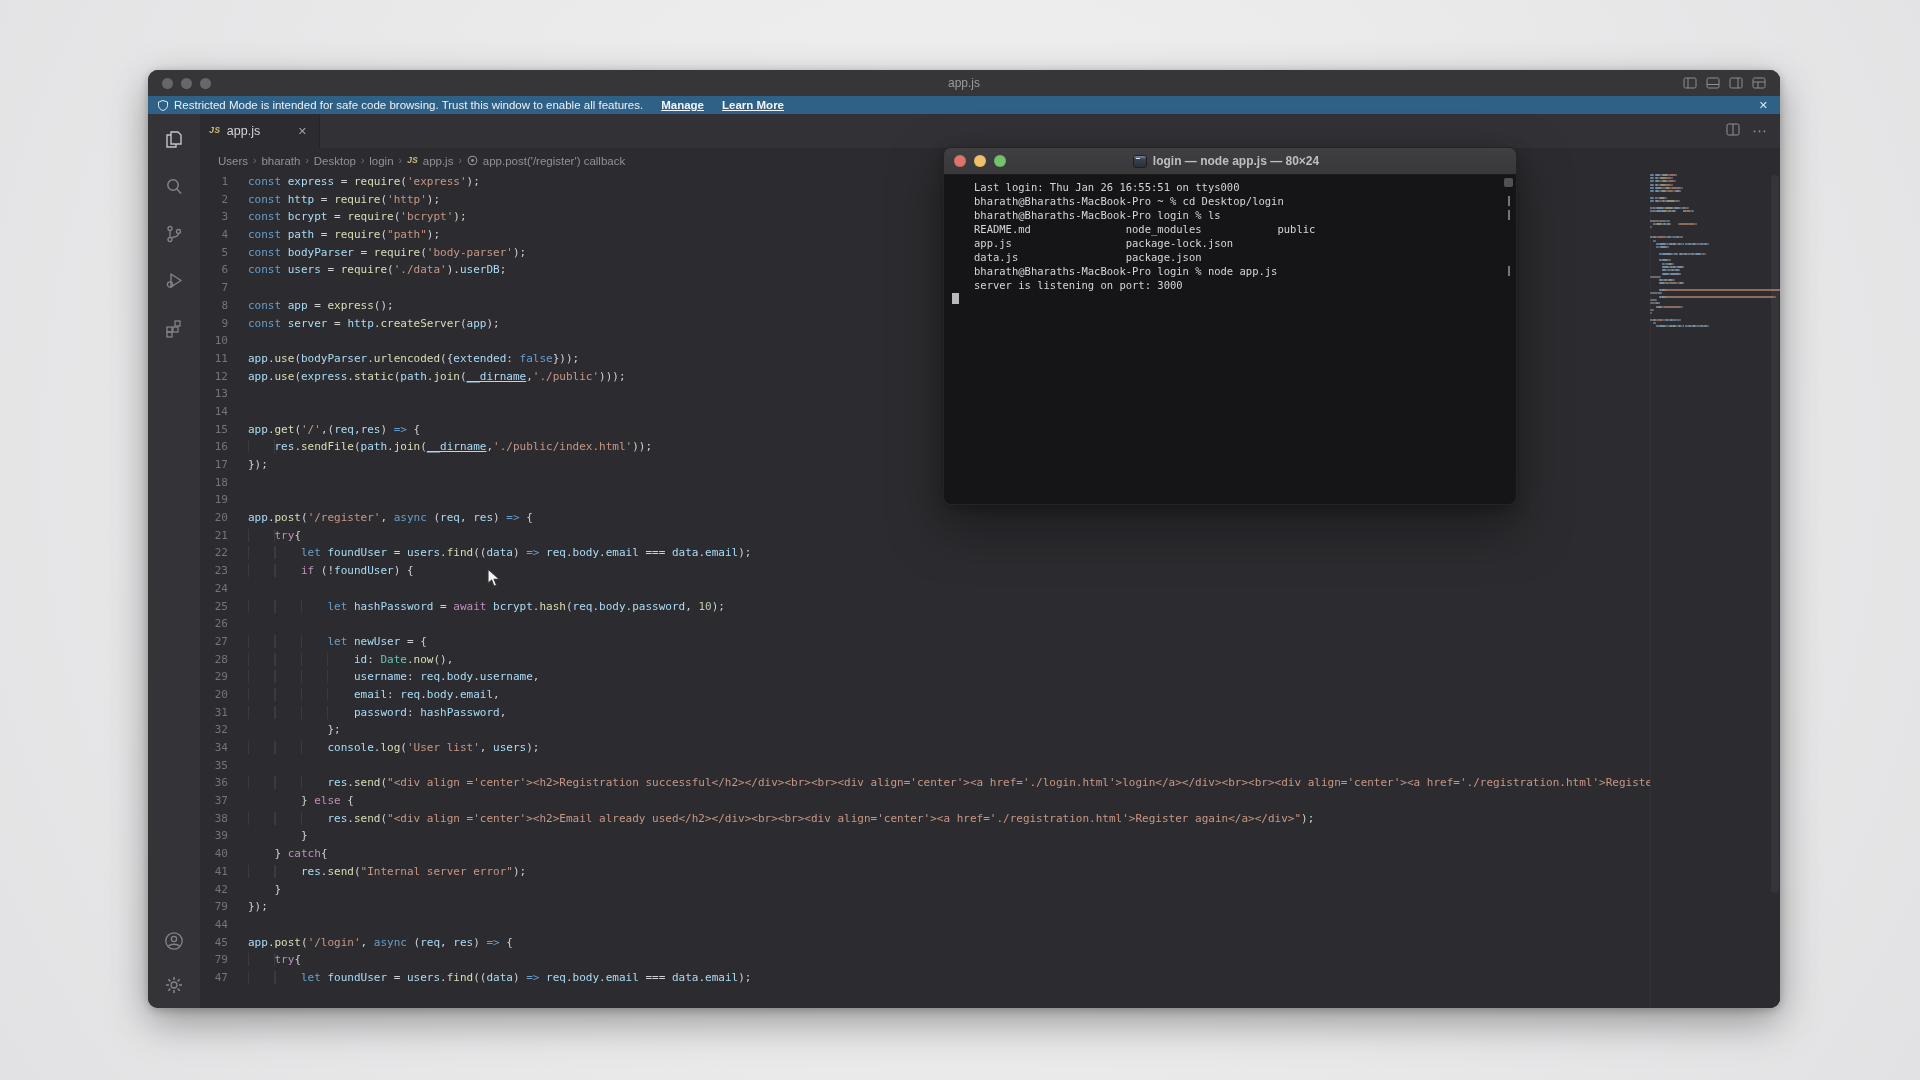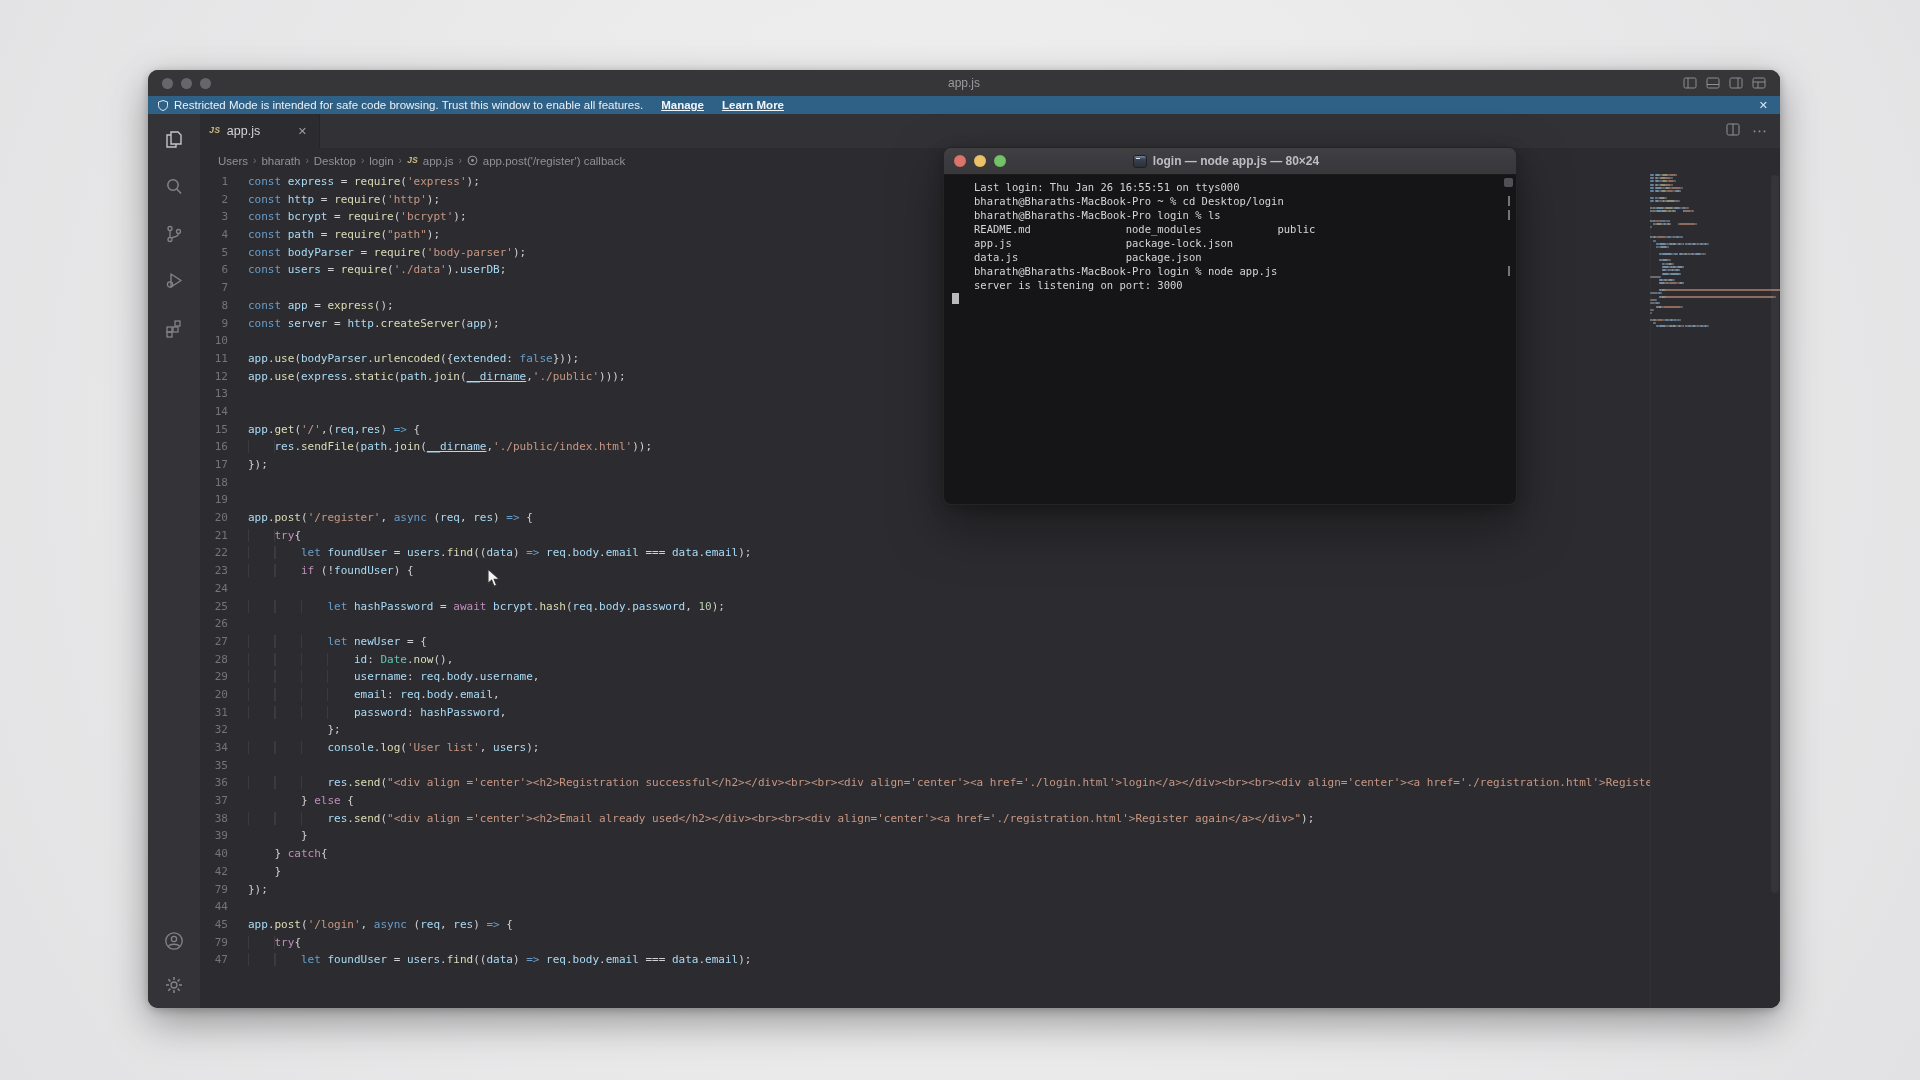--- a/index.html
+++ b/index.html
@@ -295,20 +295,21 @@
               <div class="code-line"><span class="ln">20</span><span class="lt"><span class="tk-p indent">                </span><span class="tk-v">email</span><span class="tk-p">: </span><span class="tk-v">req</span><span class="tk-p">.</span><span class="tk-v">body</span><span class="tk-p">.</span><span class="tk-v">email</span><span class="tk-p">,</span></span></div>
               <div class="code-line"><span class="ln">31</span><span class="lt"><span class="tk-p indent">                </span><span class="tk-v">password</span><span class="tk-p">: </span><span class="tk-v">hashPassword</span><span class="tk-p">,</span></span></div>
               <div class="code-line"><span class="ln">32</span><span class="lt"><span class="tk-p">            };</span></span></div>
               <div class="code-line"><span class="ln">34</span><span class="lt"><span class="tk-p indent">            </span><span class="tk-v">console</span><span class="tk-p">.</span><span class="tk-f">log</span><span class="tk-p">(</span><span class="tk-s">'User list'</span><span class="tk-p">, </span><span class="tk-v">users</span><span class="tk-p">);</span></span></div>
               <div class="code-line"><span class="ln">35</span><span class="lt"></span></div>
               <div class="code-line"><span class="ln">36</span><span class="lt"><span class="tk-p indent">            </span><span class="tk-v">res</span><span class="tk-p">.</span><span class="tk-f">send</span><span class="tk-p">(</span><span class="tk-s">"&lt;div align ='center'&gt;&lt;h2&gt;Registration successful&lt;/h2&gt;&lt;/div&gt;&lt;br&gt;&lt;br&gt;&lt;div align='center'&gt;&lt;a href='./login.html'&gt;login&lt;/a&gt;&lt;/div&gt;&lt;br&gt;&lt;br&gt;&lt;div align='center'&gt;&lt;a href='./registration.html'&gt;Register again&lt;/a&gt;&lt;/div&gt;"</span><span class="tk-p">);</span></span></div>
               <div class="code-line"><span class="ln">37</span><span class="lt"><span class="tk-p">        } </span><span class="tk-c">else</span><span class="tk-p"> {</span></span></div>
               <div class="code-line"><span class="ln">38</span><span class="lt"><span class="tk-p indent">            </span><span class="tk-v">res</span><span class="tk-p">.</span><span class="tk-f">send</span><span class="tk-p">(</span><span class="tk-s">"&lt;div align ='center'&gt;&lt;h2&gt;Email already used&lt;/h2&gt;&lt;/div&gt;&lt;br&gt;&lt;br&gt;&lt;div align='center'&gt;&lt;a href='./registration.html'&gt;Register again&lt;/a&gt;&lt;/div&gt;"</span><span class="tk-p">);</span></span></div>
               <div class="code-line"><span class="ln">39</span><span class="lt"><span class="tk-p">        }</span></span></div>
               <div class="code-line"><span class="ln">40</span><span class="lt"><span class="tk-p">    } </span><span class="tk-c">catch</span><span class="tk-p">{</span></span></div>
+              <div class="code-line"><span class="ln">41</span><span class="lt"><span class="tk-p indent">        </span><span class="tk-v">res</span><span class="tk-p">.</span><span class="tk-f">send</span><span class="tk-p">(</span><span class="tk-s">"Internal server error"</span><span class="tk-p">);</span></span></div>
               <div class="code-line"><span class="ln">42</span><span class="lt"><span class="tk-p">    }</span></span></div>
               <div class="code-line"><span class="ln">79</span><span class="lt"><span class="tk-p">});</span></span></div>
               <div class="code-line"><span class="ln">44</span><span class="lt"></span></div>
               <div class="code-line"><span class="ln">45</span><span class="lt"><span class="tk-v">app</span><span class="tk-p">.</span><span class="tk-f">post</span><span class="tk-p">(</span><span class="tk-s">'/login'</span><span class="tk-p">, </span><span class="tk-k">async</span><span class="tk-p"> (</span><span class="tk-v">req</span><span class="tk-p">, </span><span class="tk-v">res</span><span class="tk-p">) </span><span class="tk-k">=&gt;</span><span class="tk-p"> {</span></span></div>
               <div class="code-line"><span class="ln">79</span><span class="lt"><span class="tk-p indent">    </span><span class="tk-c">try</span><span class="tk-p">{</span></span></div>
               <div class="code-line"><span class="ln">47</span><span class="lt"><span class="tk-p indent">        </span><span class="tk-k">let</span><span class="tk-p"> </span><span class="tk-v">foundUser</span><span class="tk-p"> = </span><span class="tk-v">users</span><span class="tk-p">.</span><span class="tk-f">find</span><span class="tk-p">((</span><span class="tk-v">data</span><span class="tk-p">) </span><span class="tk-k">=&gt;</span><span class="tk-p"> </span><span class="tk-v">req</span><span class="tk-p">.</span><span class="tk-v">body</span><span class="tk-p">.</span><span class="tk-v">email</span><span class="tk-p"> === </span><span class="tk-v">data</span><span class="tk-p">.</span><span class="tk-v">email</span><span class="tk-p">);</span></span></div>
             </div>
           <div class="minimap">
               <div class="mm-row">
                 <span class="mm-seg mm-k" style="width: 3.9px;"></span>

